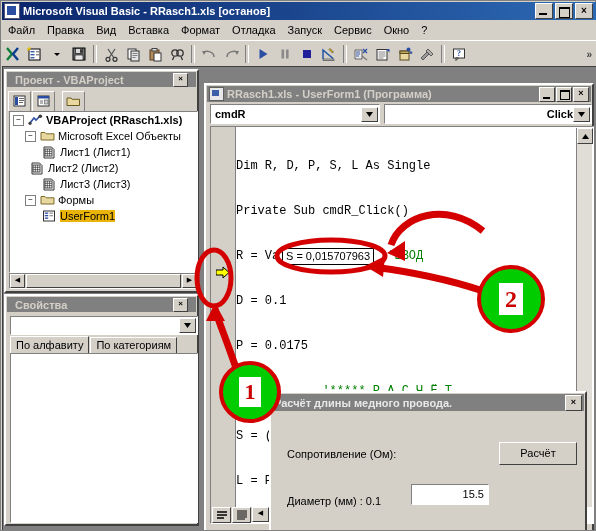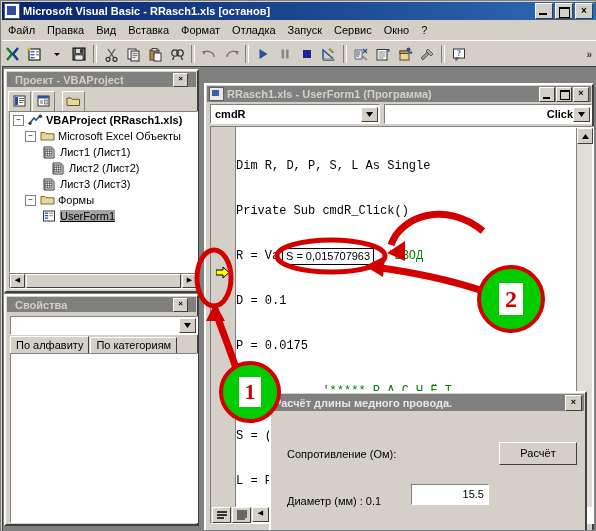--- a/index.html
+++ b/index.html
@@ -106,21 +106,21 @@
   }
   .tnode{display:flex;align-items:center;height:16px;white-space:nowrap;position:relative;}
   .exp{
     width:9px;height:9px;border:1px solid #808080;background:#fff;
     font-size:8px;line-height:7px;text-align:center;color:#000;
     margin-right:3px;flex:none;font-family:"Liberation Sans",sans-serif;
   }
   .tico{width:16px;height:14px;margin-right:3px;flex:none;display:flex;align-items:center;justify-content:center;}
   .tlabel{font-size:11px;}
   .tlabel.bold{font-weight:bold;}
-  .tlabel.sel{background:#a3a3a3;text-decoration:underline;}
+  .tlabel.sel{background:#eab308;}
   .hscroll{
     position:absolute;left:3px;top:202px;width:187px;height:14px;
     background:#d4d0c8;border:1px solid;border-color:#808080 #fff #fff #808080;
     display:flex;align-items:center;
   }
   .sbtn{
     width:13px;height:12px;background:#d4d0c8;
     border:1px solid;border-color:#fff #404040 #404040 #fff;
     font-size:7px;line-height:10px;text-align:center;flex:none;
   }
@@ -494,21 +494,21 @@
         <div class="tnode" style="padding-left:31px">
           <span class="tico">
             <svg width="14" height="13" viewBox="0 0 14 13">
               <path d="M2 1 L9.5 1 L12 3.5 L12 12 L2 12 Z" fill="#fff" stroke="#333"></path>
               <rect x="3" y="3" width="7" height="7" fill="none" stroke="#333" stroke-width="0.9"></rect>
               <path d="M3 5.3 h7 M3 7.6 h7 M5.3 3 v7 M7.6 3 v7" stroke="#333" stroke-width="0.7"></path>
             </svg>
           </span>
           <span class="tlabel">Лист1 (Лист1)</span>
         </div>
-        <div class="tnode" style="padding-left:40px">
+        <div class="tnode" style="padding-left:19px">
           <span class="tico">
             <svg width="14" height="13" viewBox="0 0 14 13">
               <path d="M2 1 L9.5 1 L12 3.5 L12 12 L2 12 Z" fill="#fff" stroke="#333"></path>
               <rect x="3" y="3" width="7" height="7" fill="none" stroke="#333" stroke-width="0.9"></rect>
               <path d="M3 5.3 h7 M3 7.6 h7 M5.3 3 v7 M7.6 3 v7" stroke="#333" stroke-width="0.7"></path>
             </svg>
           </span>
           <span class="tlabel">Лист2 (Лист2)</span>
         </div>
         <div class="tnode" style="padding-left:31px">

